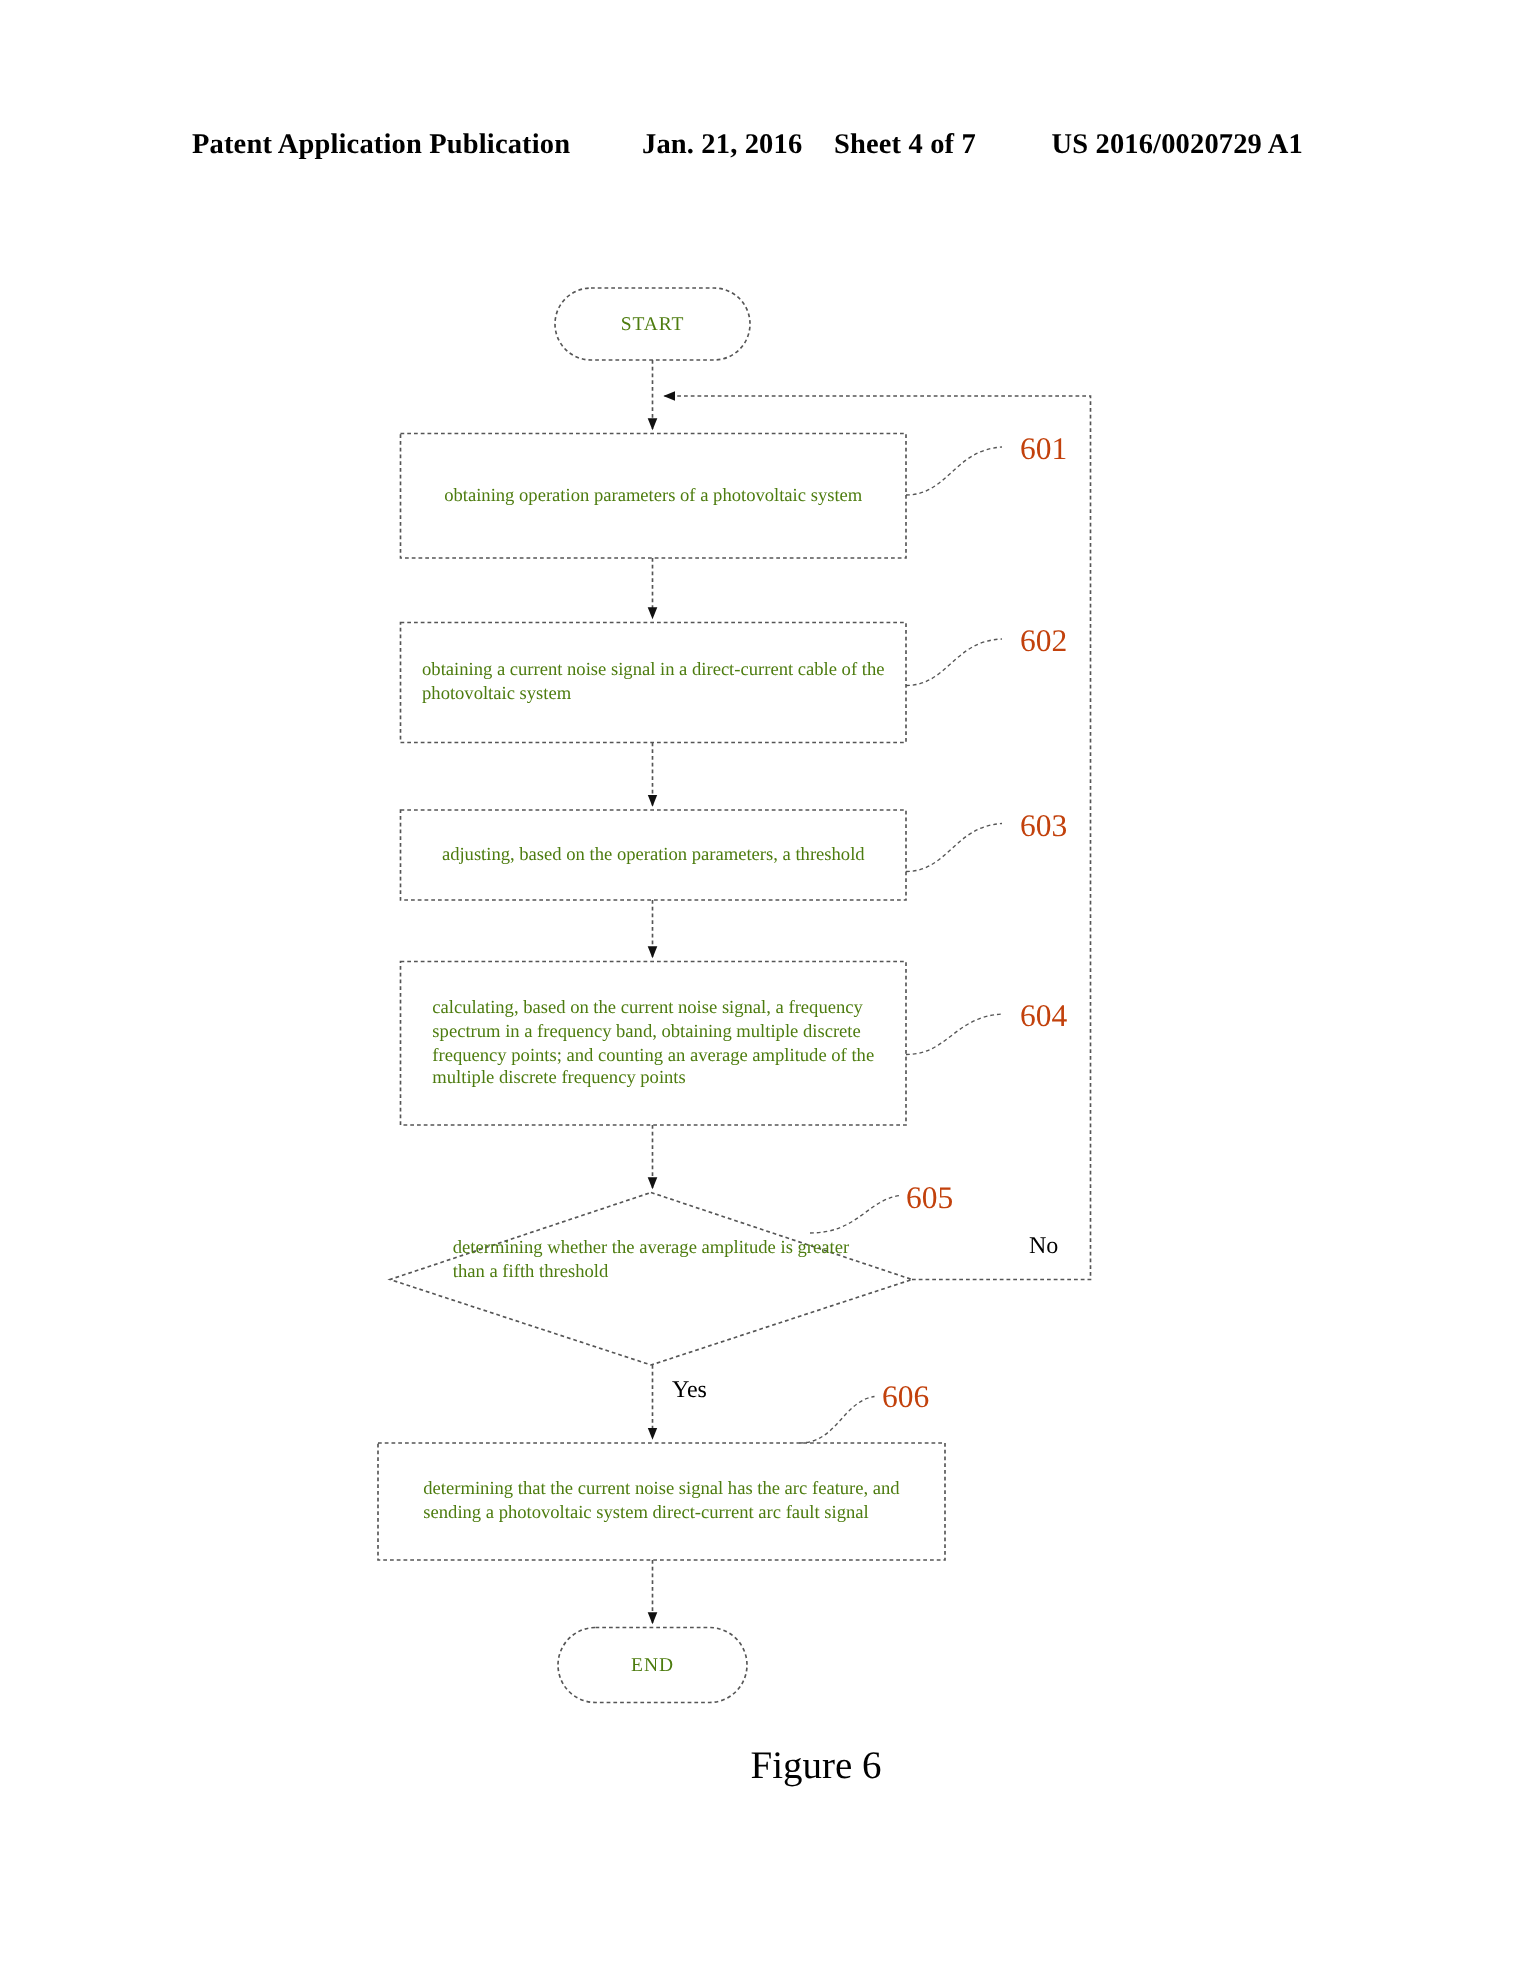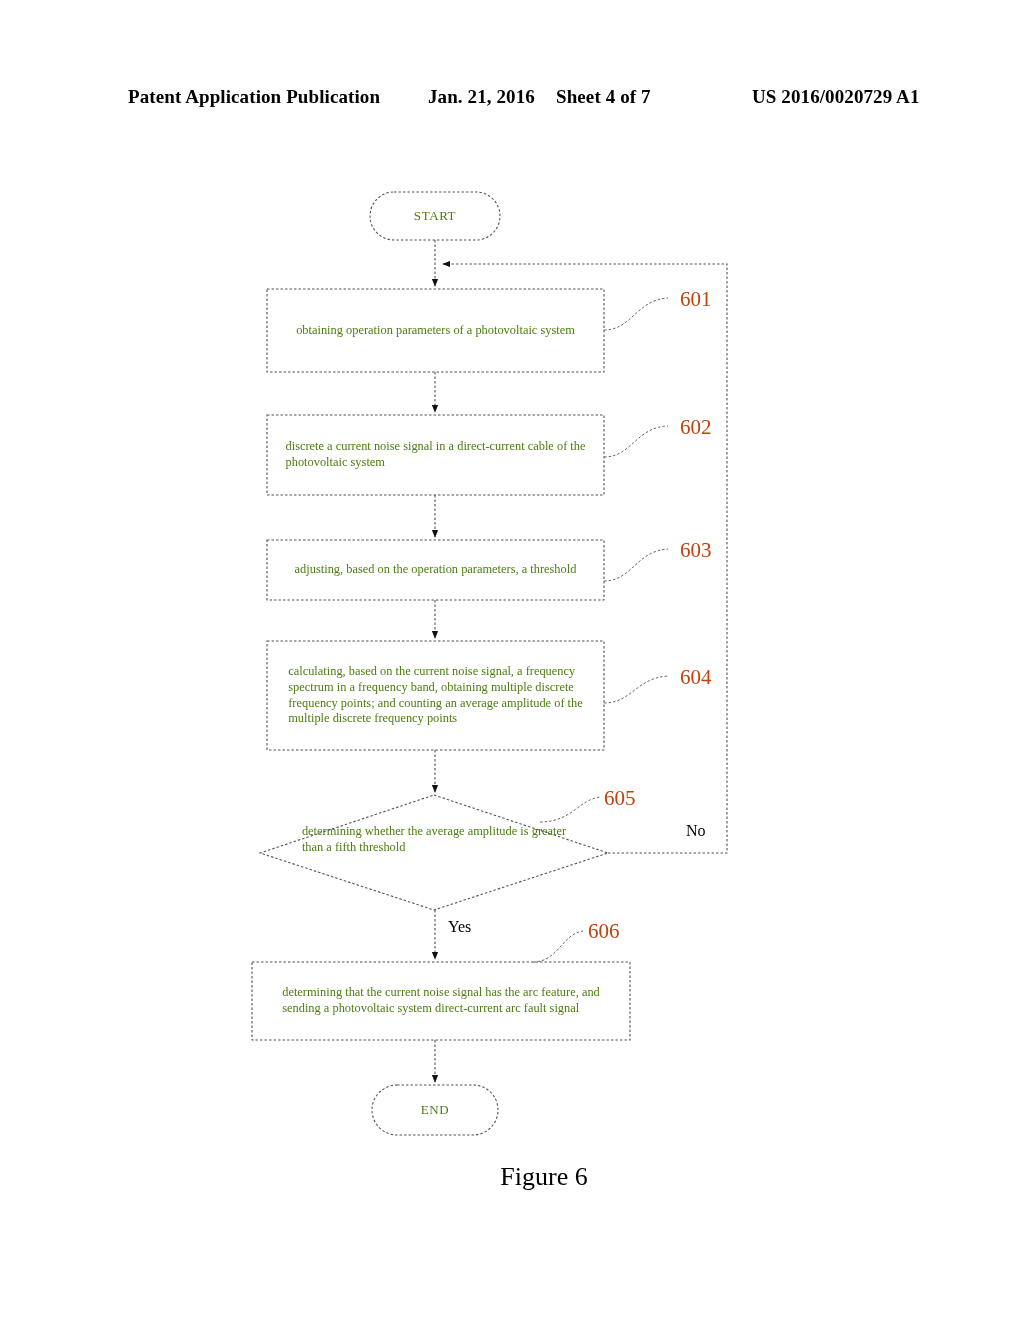--- a/index.html
+++ b/index.html
@@ -30,21 +30,21 @@
     font-family: "Liberation Serif", serif;
     font-weight: bold;
     font-size: 19px;
     letter-spacing: 0.1px;
     white-space: nowrap;
     color: #000;
   }
   #hdr-pub   { left: 128px; }
   #hdr-date  { left: 428px; }
   #hdr-sheet { left: 556px; }
-  #hdr-num   { left: 752px; }
+  #hdr-num   { left: 701px; }
 
   
   #diagram {
     position: absolute;
     left: 0;
     top: 0;
     width: 1024px;
     height: 1320px;
   }
 
@@ -156,21 +156,21 @@
     <path d="M604,581 C632,581 636,551 668,549" fill="none" stroke="#555555" stroke-width="0.9" stroke-dasharray="2.5 2"></path>
     <path d="M604,703 C632,703 636,678 668,676" fill="none" stroke="#555555" stroke-width="0.9" stroke-dasharray="2.5 2"></path>
     <path d="M540,822 C572,822 578,800 600,797" fill="none" stroke="#555555" stroke-width="0.9" stroke-dasharray="2.5 2"></path>
     <path d="M533,962 C558,962 562,934 583,931" fill="none" stroke="#555555" stroke-width="0.9" stroke-dasharray="2.5 2"></path>
   </svg>
 
   <div class="node-text terminal-text" style="left:370px; top:192px; width:130px; height:48px;">START</div>
 
   <div class="node-text process-text" style="left:277px; top:289px; width:317px; height:83px;">obtaining operation parameters of a photovoltaic system</div>
 
-  <div class="node-text process-text" style="left:277px; top:415px; width:317px; height:80px;">discrete a current noise signal in a direct-current cable of the
+  <div class="node-text process-text" style="left:277px; top:415px; width:317px; height:80px;">obtaining a current noise signal in a direct-current cable of the
 photovoltaic system</div>
 
   <div class="node-text process-text" style="left:277px; top:540px; width:317px; height:60px;">adjusting, based on the operation parameters, a threshold</div>
 
   <div class="node-text process-text" style="left:277px; top:641px; width:317px; height:109px;">calculating, based on the current noise signal, a frequency
 spectrum in a frequency band, obtaining multiple discrete
 frequency points; and counting an average amplitude of the
 multiple discrete frequency points</div>
 
   <div class="node-text decision-text" style="left:285px; top:823px; width:298px; height:34px;">determining whether the average amplitude is greater

